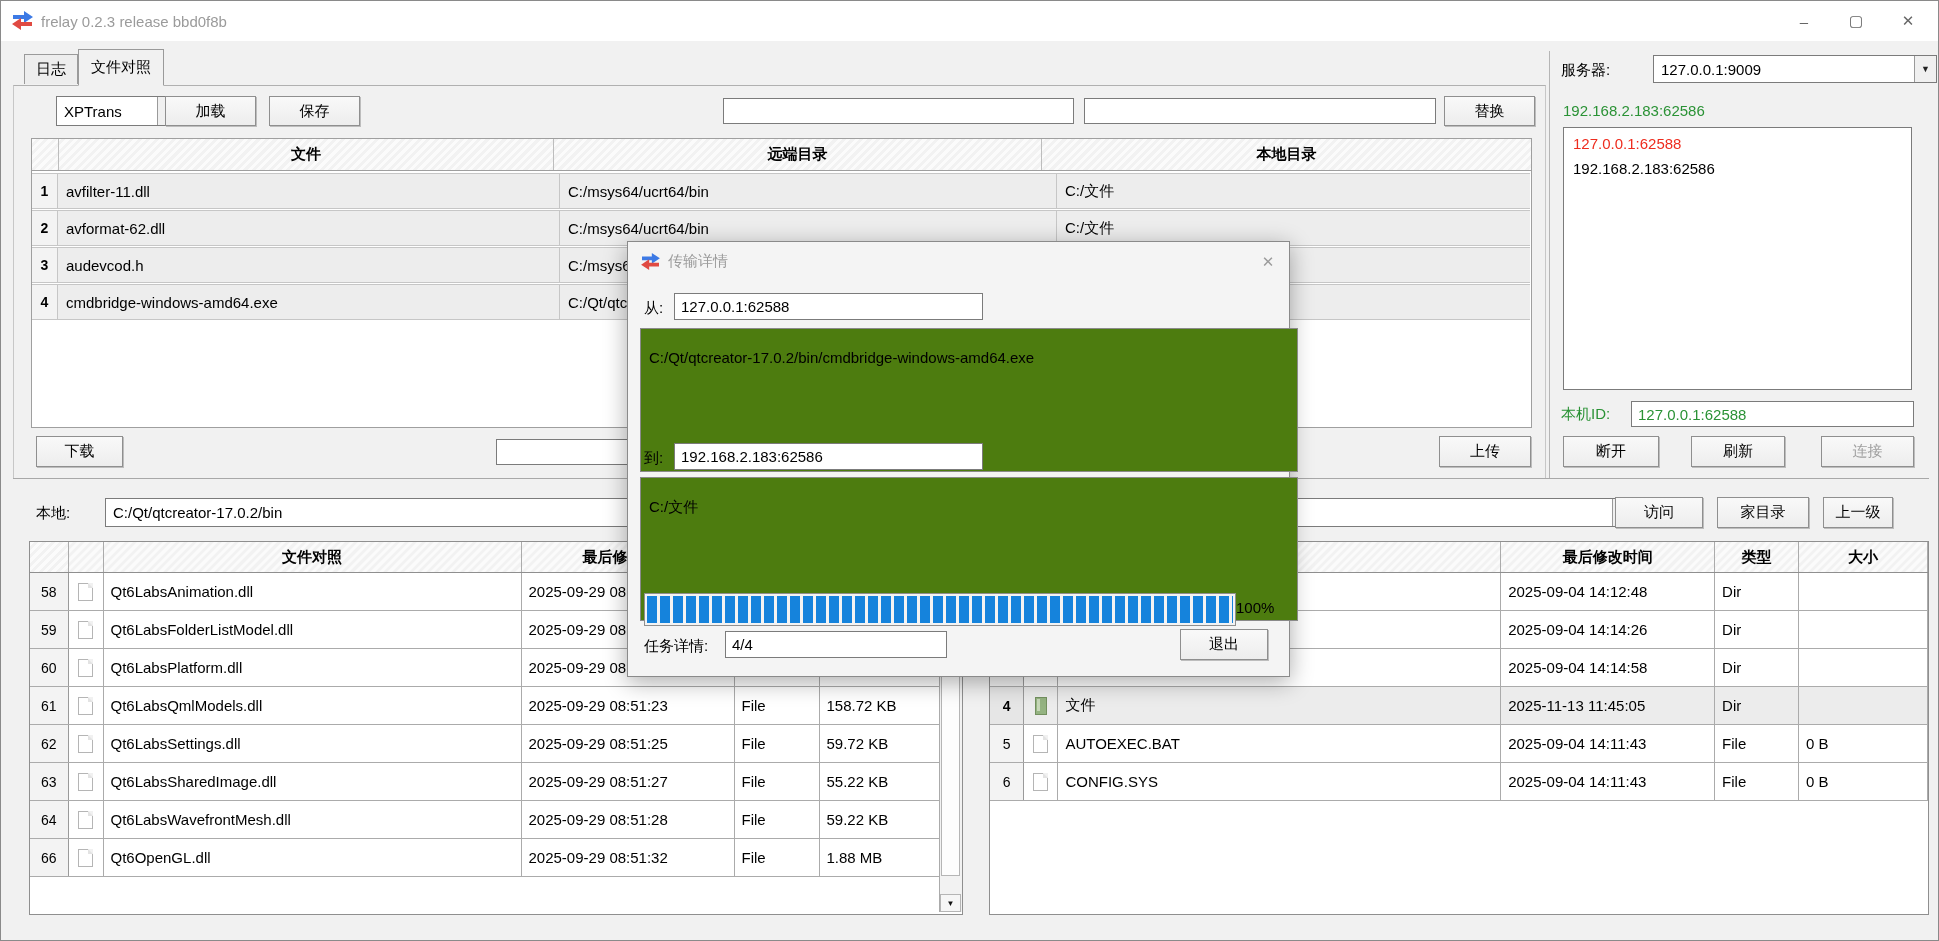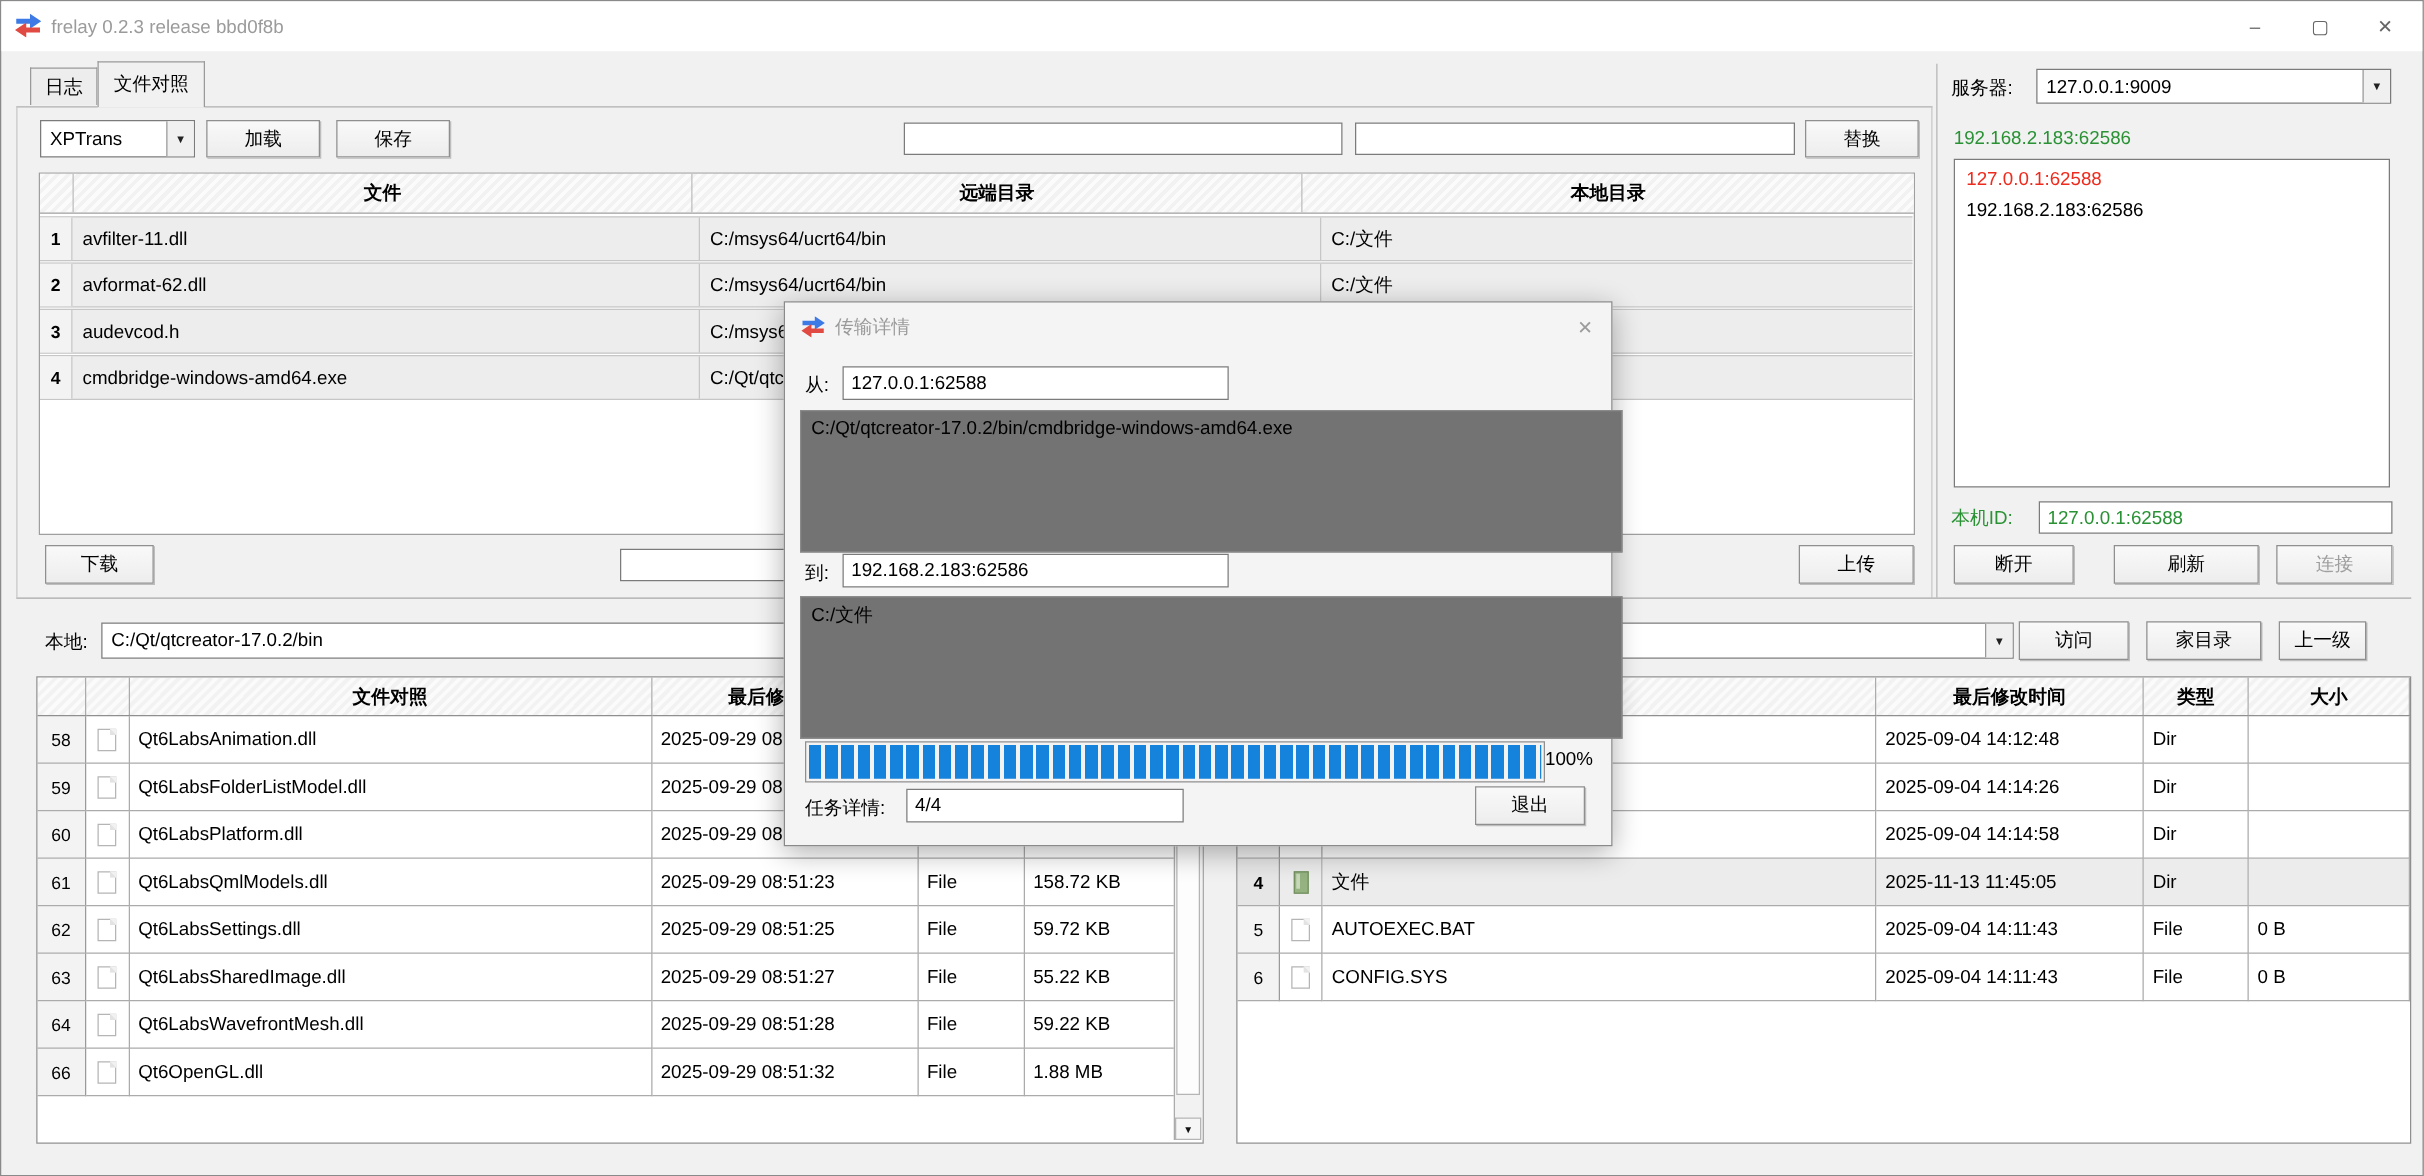--- a/index.html
+++ b/index.html
@@ -24,21 +24,21 @@
   .vsep{width:1px;background:#b5b5b5;}
   .hsep{height:1px;background:#a8a8a8;}
 
   
   .btn{background:linear-gradient(#f9f9f9,#ededed);border:1px solid #8f8f8f;
        box-shadow:1px 1px 0 #bdbdbd;display:flex;align-items:center;justify-content:center;
        font-size:15px;}
   .btn.disabled{color:#9f9f9f;}
   .tinput{background:#fff;border:1px solid #7b7b7b;font-family:inherit;font-size:15px;
           padding:0 6px;box-sizing:border-box;outline:none;}
-  .combo{background:#fff;border:1px solid #7b7b7b;display:flex;align-items:stretch;}
+  .combo{background:#fff;border:1px solid #7b7b7b;display:flex;align-items:stretch;margin-left:24px;}
   .combo-val{flex:1;display:flex;align-items:center;padding-left:7px;white-space:nowrap;overflow:hidden;}
   .combo-btn{width:21px;border-left:1px solid #9a9a9a;background:#f0f0f0;display:flex;
              align-items:center;justify-content:center;font-size:9px;color:#222;}
   .green{color:var(--green);}
   .listbox{background:#fff;border:1px solid #7b7b7b;padding:3px 0;}
   .listbox .li{padding:1px 9px;line-height:23px;white-space:nowrap;}
 
   
   .cmp{background:#fff;border:1px solid #9f9f9f;}
   .cmp-head{position:absolute;left:0;top:0;right:0;height:31px;display:flex;
@@ -83,21 +83,21 @@
   .sb-thumb{position:absolute;left:1px;width:19px;background:#fdfdfd;border:1px solid #b5b5b5;box-sizing:border-box;}
 
   
   .dialog{left:626px;top:240px;width:663px;height:436px;background:#f4f4f4;
           border:1px solid #8a8a8a;box-shadow:0 5px 22px rgba(0,0,0,0.33);z-index:10;}
   .dlg-title{position:absolute;left:0;top:0;right:0;height:38px;display:flex;align-items:center;}
   .dlg-title .t{color:var(--title-gray);margin-left:7px;}
   .dlg-close{position:absolute;right:10px;top:9px;width:22px;height:22px;display:flex;
              align-items:center;justify-content:center;color:#9b9b9b;font-size:15px;}
   .dlg-label{position:absolute;font-size:15px;}
-  .dlg-list{position:absolute;background:#737373;border:1px solid #8a8a8a;padding:5px 8px;
+  .dlg-list{position:absolute;background:#4d7c0f;border:1px solid #8a8a8a;padding:20px 8px;
             white-space:nowrap;overflow:hidden;}
   .pframe{position:absolute;border:1px solid #8f8f8f;background:#f3f3f3;padding:2px;}
   .pfill{height:100%;background:repeating-linear-gradient(90deg,var(--accent-blue) 0 10px,#f3f3f3 10px 13px);}
 
   .peer-red{color:var(--red);}
 </style>
 </head>
 <body>
 
 <div id="win">
@@ -178,21 +178,21 @@
     <span class="combo-btn">▼</span>
   </div>
   <span class="abs green" style="left:1562px;top:101px">192.168.2.183:62586</span>
   <div class="abs listbox" style="left:1562px;top:126px;width:349px;height:263px">
     <div class="li peer-red">127.0.0.1:62588</div>
     <div class="li">192.168.2.183:62586</div>
   </div>
   <span class="abs green" style="left:1560px;top:404px">本机ID:</span>
   <input class="abs tinput green" style="left: 1630px; top: 400px; width: 283px; height: 26px;" value="127.0.0.1:62588">
   <button class="abs btn" style="left:1562px;top:435px;width:96px;height:31px">断开</button>
-  <button class="abs btn" style="left:1690px;top:435px;width:116px;height:31px">刷新</button>
+  <button class="abs btn" style="left:1690px;top:435px;width:94px;height:31px">刷新</button>
   <button class="abs btn disabled" style="left:1820px;top:435px;width:93px;height:31px">连接</button>
 
   <span class="abs" style="left:35px;top:503px">本地:</span>
   <div class="abs combo" style="left:80px;top:497px;width:905px;height:29px">
     <span class="combo-val">C:/Qt/qtcreator-17.0.2/bin</span>
     <span class="combo-btn">▼</span>
   </div>
   <div class="abs combo" style="left:1000px;top:497px;width:610px;height:29px">
     <span class="combo-val"></span>
     <span class="combo-btn">▼</span>

